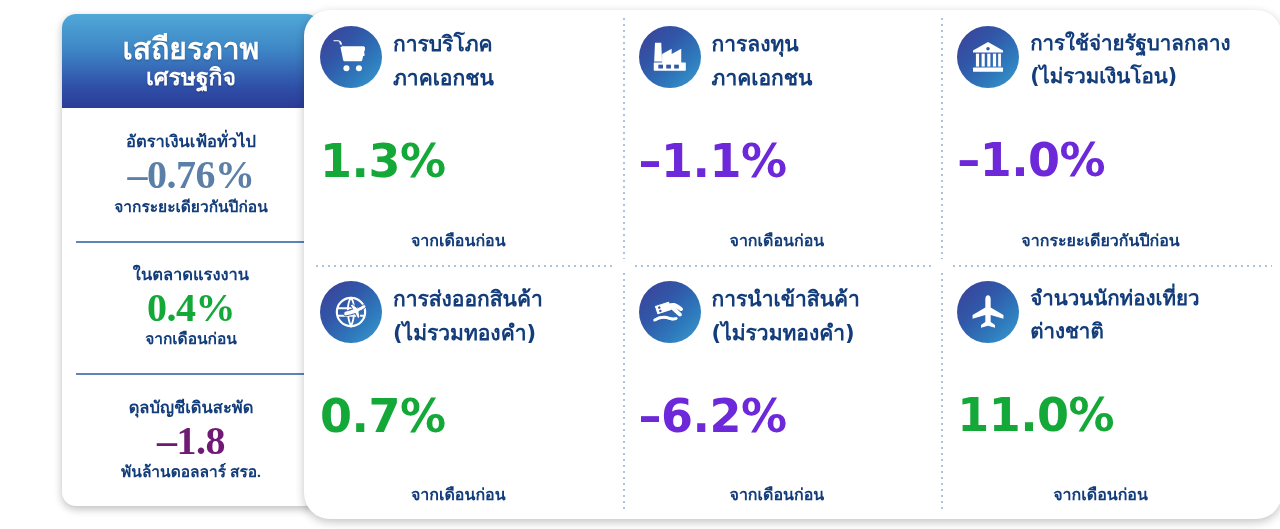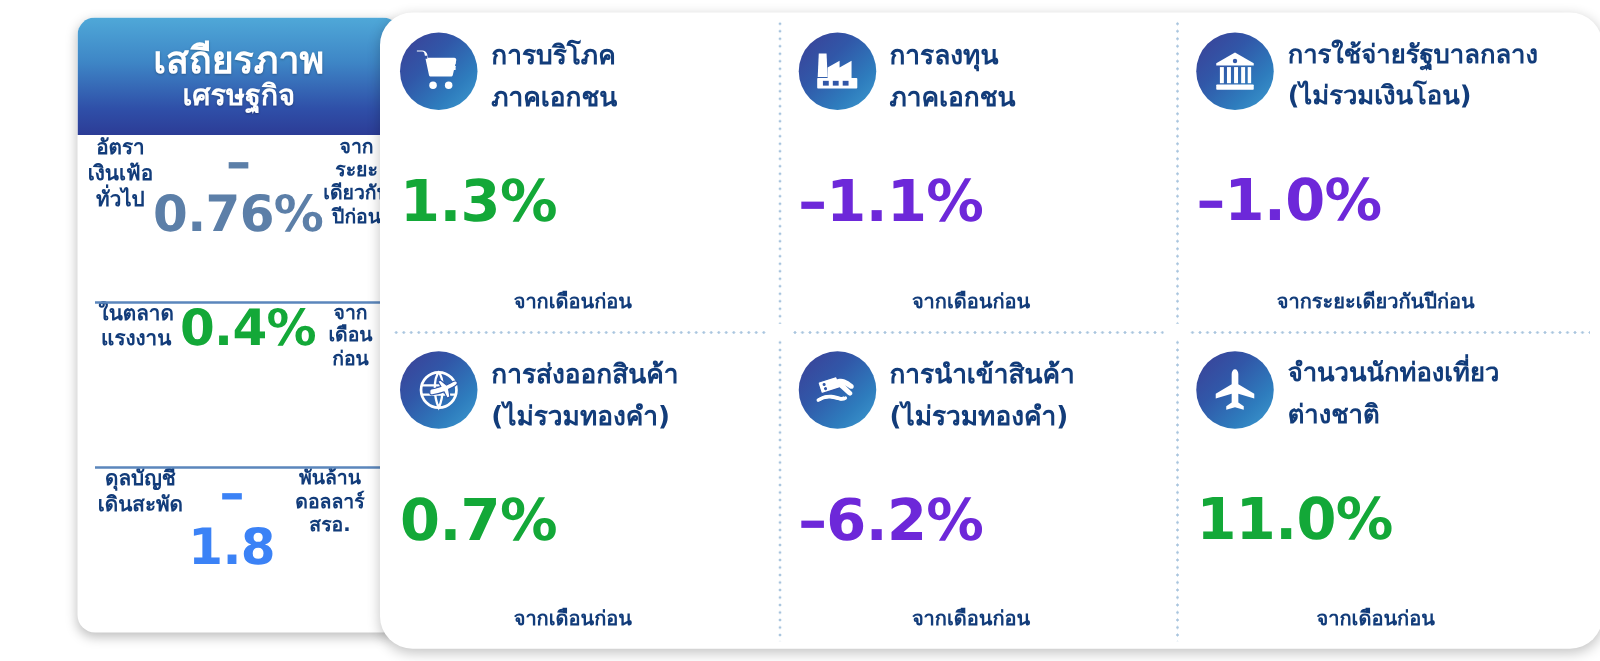--- a/index.html
+++ b/index.html
@@ -69,24 +69,25 @@
   #sidebar-body {
     flex: 1 1 auto;
     display: flex;
     flex-direction: column;
     padding: 0 12px;
   }
 
   .side-metric {
     flex: 1 1 0;
     display: flex;
-    flex-direction: row;
+    flex-direction: column;
     justify-content: center;
     text-align: center;
     position: relative;
+    font-family: Liberation Serif, serif;
   }
   .side-metric + .side-metric::before {
     content: "";
     position: absolute;
     top: 0;
     left: 2px;
     right: 2px;
     height: 2px;
     background: #5B86BC;
   }
@@ -99,21 +100,21 @@
   }
   .side-value {
     font-size: 40px;
     font-weight: bold;
     line-height: 1.06;
     margin: 1px 0 1px;
     letter-spacing: -0.5px;
   }
   .side-value.neutral { color: #5C7FA8; }
   .side-value.positive { color: #13A838; }
-  .side-value.negative { color: #3b82f6; }
+  .side-value.negative { color: #701a75; }
   .side-note {
     color: #123C7A;
     font-size: 15.5px;
     font-weight: bold;
     line-height: 1.2;
   }
 
   
   #main-panel {
     position: absolute;

